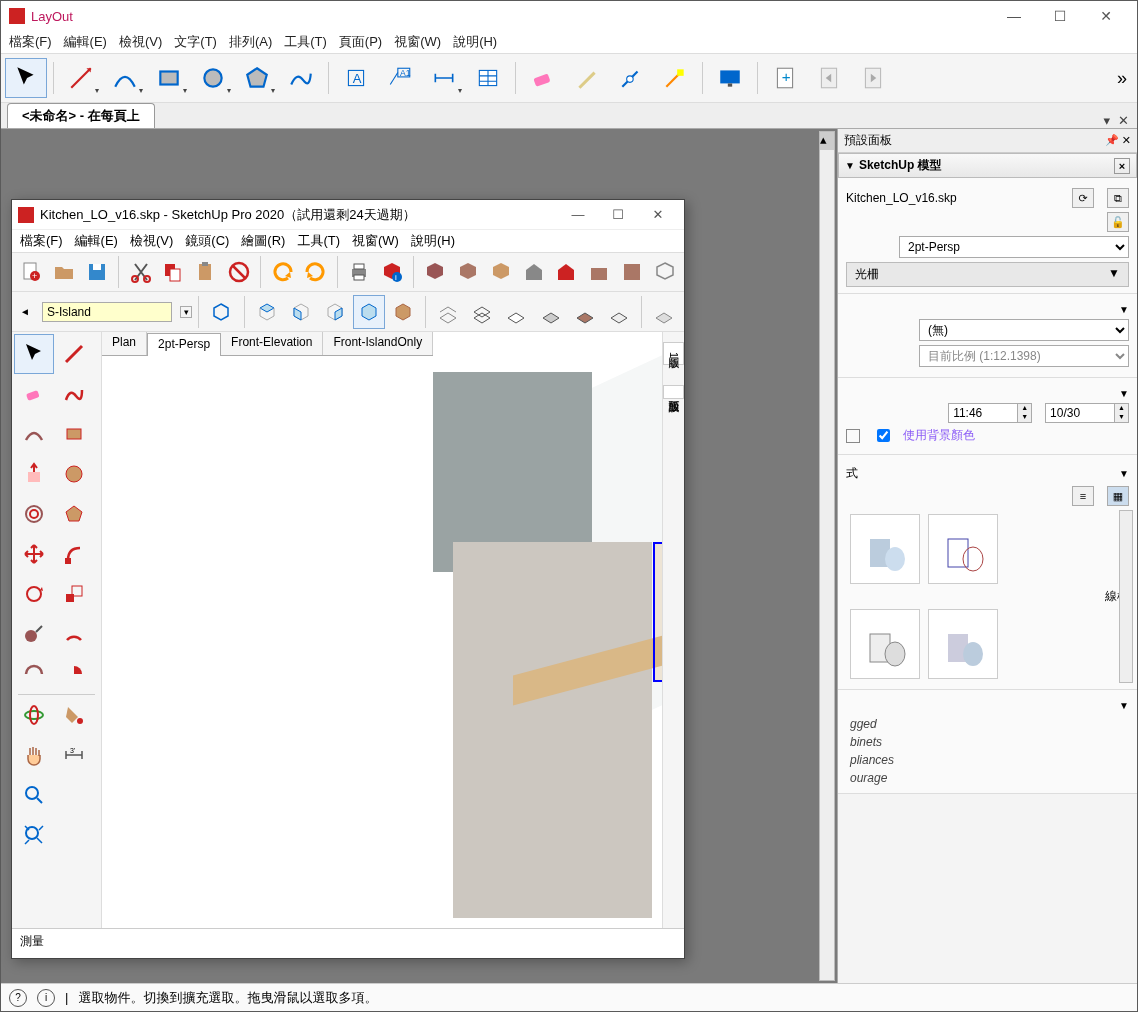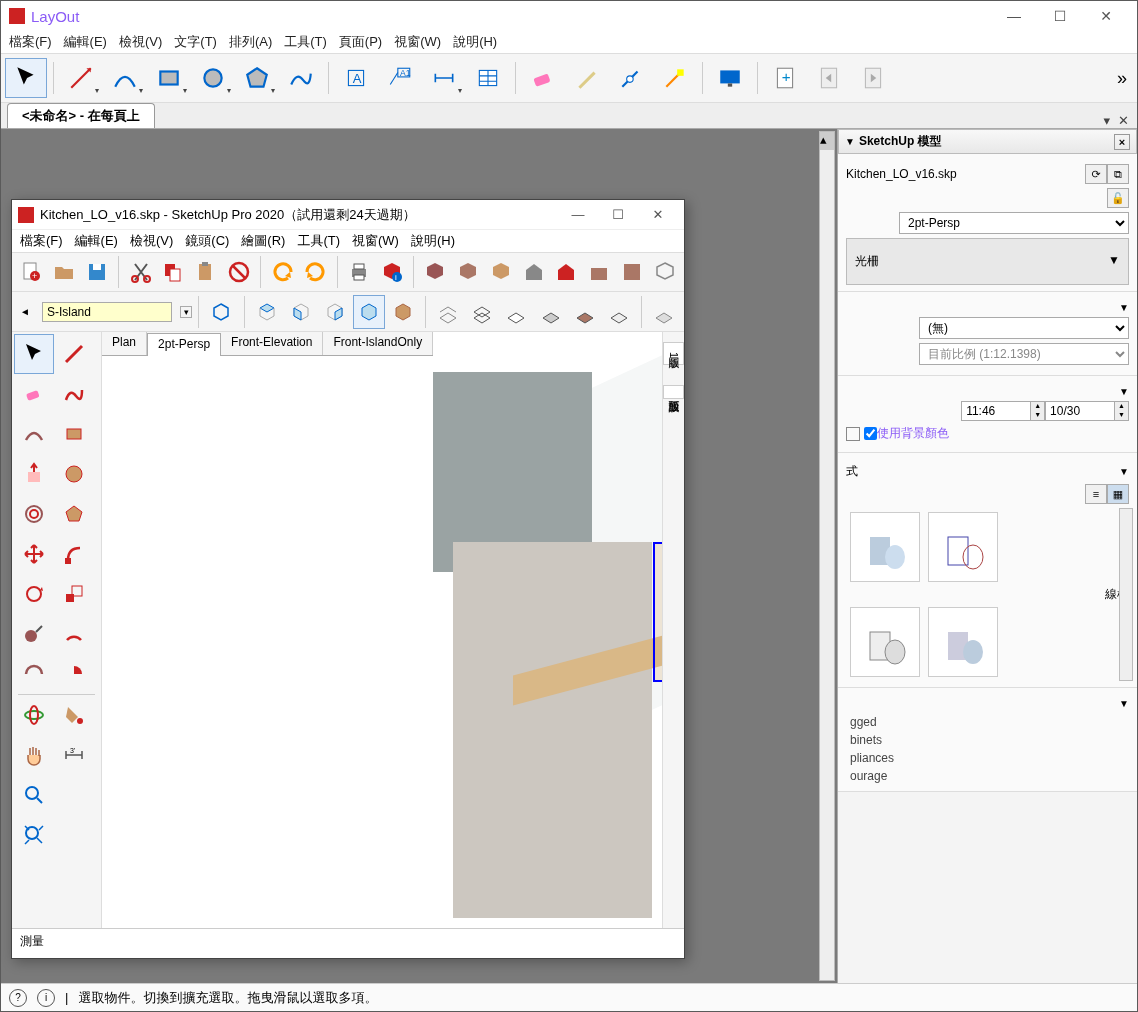--- a/index.html
+++ b/index.html
@@ -2,21 +2,21 @@
 <html><head>
 <meta charset="utf-8">
 <style>
 * { box-sizing: border-box; margin: 0; padding: 0; font-family: "Microsoft JhengHei", "Segoe UI", sans-serif; }
 body { background: #fff; width: 1138px; height: 1012px; overflow: hidden; position: relative; font-size: 13px; }
 
 
 .layout-window { width: 1138px; height: 1012px; border: 1px solid #5a5a5a; background: #fff; display: flex; flex-direction: column; }
 .titlebar { height: 30px; display: flex; align-items: center; padding: 0 8px; background: #fff; }
 .titlebar .app-icon { width: 16px; height: 16px; background: #c22; margin-right: 6px; }
-.titlebar .title-text { color: #8b5cf6; font-size: 15px; }
+.titlebar .title-text { color: #be185d; font-size: 13px; }
 .titlebar .winbtns { margin-left: auto; display: flex; }
 .titlebar .winbtns div { width: 46px; height: 30px; display: flex; align-items: center; justify-content: center; color: #555; font-size: 14px; }
 .menubar { height: 22px; display: flex; gap: 12px; padding: 0 8px; font-size: 13px; color: #222; align-items: center; }
 .menubar span { cursor: default; }
 .layout-toolbar { height: 50px; border-top: 1px solid #ddd; border-bottom: 1px solid #ddd; display: flex; align-items: center; padding: 0 4px; gap: 2px; background: #f5f5f5; }
 .tbtn { width: 42px; height: 40px; display: flex; align-items: center; justify-content: center; border: 1px solid transparent; position: relative; }
 .tbtn.sel { border: 1px solid #7aa7d8; background: #e8f1fb; }
 .tbtn svg { width: 26px; height: 26px; }
 .tbtn .dd { position: absolute; right: 2px; bottom: 2px; font-size: 8px; color: #444; }
 .sep { width: 1px; height: 32px; background: #ccc; margin: 0 4px; }
@@ -24,21 +24,21 @@
 .doc-tab { background: #fff; border: 1px solid #999; border-bottom: none; padding: 3px 14px; border-radius: 4px 4px 0 0; font-size: 13px; font-weight: bold;}
 .doc-tabs .closex { margin-left: auto; margin-right: 8px; display:flex; gap:8px; align-items:center; color:#444;}
 .layout-body { flex: 1; display: flex; background: #777; position: relative; }
 .canvas-area { flex: 1; background: #7a7a7a; position: relative; }
 .side-panel { width: 300px; background: #f4f4f4; border-left: 1px solid #aaa; display: flex; flex-direction: column; font-size: 12px; }
 .panel-title { background: #eee; border-bottom: 1px solid #ccc; padding: 3px 6px; display: flex; align-items: center; }
 .panel-title .pin { margin-left: auto; font-size:11px; }
 .panel-section-hdr { background: linear-gradient(#f8f8f8,#e8e8e8); border: 1px solid #bbb; padding: 3px 6px; display: flex; align-items: center; font-weight: bold; }
 .panel-section-hdr .x { margin-left: auto; border:1px solid #999; width:16px; height:16px; font-size:11px; text-align:center; line-height:14px;}
 .panel-body { padding: 6px 8px; background: #fafafa; border-bottom:1px solid #ddd;}
-.panel-row { display: flex; align-items: center; gap: 0; margin: 4px 0; justify-content: flex-end;}
+.panel-row { display: flex; align-items: center; gap: 13px; margin: 4px 0; justify-content: flex-end;}
 .panel-row.left { justify-content: flex-start;}
 select, input[type=text] { border: 1px solid #aaa; font-size: 12px; padding: 2px 4px; background: #fff; }
 .spin { display:flex; }
 .spin input { width: 70px; }
 .spin .btns { display:flex; flex-direction:column; border:1px solid #aaa; border-left:none;}
 .spin .btns div { font-size:7px; height:9px; line-height:7px; padding:0 3px; background:#eee;}
 .mini-icon-btn { border:1px solid #aaa; width:22px; height:20px; display:flex; align-items:center; justify-content:center; background:#f0f0f0; font-size:11px;}
 .collapse-arrow { margin-left:auto; font-size:10px; transform: rotate(0deg);}
 .chk { width:14px; height:14px; border:1px solid #888; display:inline-block; margin-right:4px;}
 
@@ -77,21 +77,21 @@
 .backwall { position:absolute; left:200px; right:40px; top:10px; height:260px; background:#eef0f0; transform: skewX(0deg);}
 .leftwall { position:absolute; left:30px; top:50px; width:200px; height:350px; background:#f5f7f7; transform: skewY(-25deg);}
 .counter { position:absolute; left:60px; top:280px; width:400px; height:30px; background:#d9b887; transform: skewY(-15deg);}
 .cabinets { position:absolute; right:60px; top:30px; width:280px; height:200px; background:#9aa3a3;}
 .island-sel { position:absolute; left:200px; top:200px; width:180px; height:140px; border:2px solid #00f; background:rgba(217,184,135,0.3);}
 .table { position:absolute; left:260px; top:320px; width:280px; height:120px; background:#e7cf9a; transform: skewX(-30deg) skewY(8deg);}
 .chair { position:absolute; width:40px; height:50px; background:#fff; border-radius:20px 20px 0 0;}
 .cursor { position:absolute; left:300px; top:240px; font-size:18px; color:#000;}
 
 .style-thumb { width:70px; height:70px; border:1px solid #ccc; background:#fff; display:inline-flex; align-items:center; justify-content:center; margin:4px;}
-.tags-list div { padding:2px 4px; color:#444;}
+.tags-list div { padding:2px 4px; color:#444;font-style:italic;}
 </style>
 </head>
 <body>
 
 <div class="layout-window">
 
   <div class="titlebar">
     <div class="app-icon"></div>
     <span class="title-text">LayOut</span>
     <div class="winbtns">
@@ -631,38 +631,42 @@
             <span>預設面版</span>
           </div>
         </div>
         <div class="measure-row">
           <span>測量</span>
         </div>
       </div>
     </div>
 
     <div class="side-panel">
+      <div class="panel-title">
+        <span>預設面板</span>
+        <span class="pin">📌 ✕</span>
+      </div>
       <div class="panel-section-hdr">
         <span style="font-size:10px; margin-right:4px;">▼</span>
         <span>SketchUp 模型</span>
         <span class="x">×</span>
       </div>
       <div class="panel-body">
         <div class="panel-row left">
           <span style="flex:1;">Kitchen_LO_v16.skp</span>
           <div class="mini-icon-btn">⟳</div>
           <div class="mini-icon-btn">⧉</div>
         </div>
         <div class="panel-row">
             <div class="mini-icon-btn">🔓</div>
           </div>
         <div class="panel-row">
           <select style="width:230px;"><option>2pt-Persp</option></select>
         </div>
-        <div style="background:#e8e8e8; border:1px solid #bbb; padding:14px 8px; margin-top:4px; display:flex;">
+        <div style="background:#e8e8e8; border:1px solid #bbb; padding:3px 8px; margin-top:4px; display:flex;">
           <span>光柵</span>
           <span style="margin-left:auto;">▼</span>
         </div>
       </div>
 
       <div class="panel-body">
         <div class="panel-row">
             <span class="collapse-arrow">▼</span>
           </div>
         <div class="panel-row">

